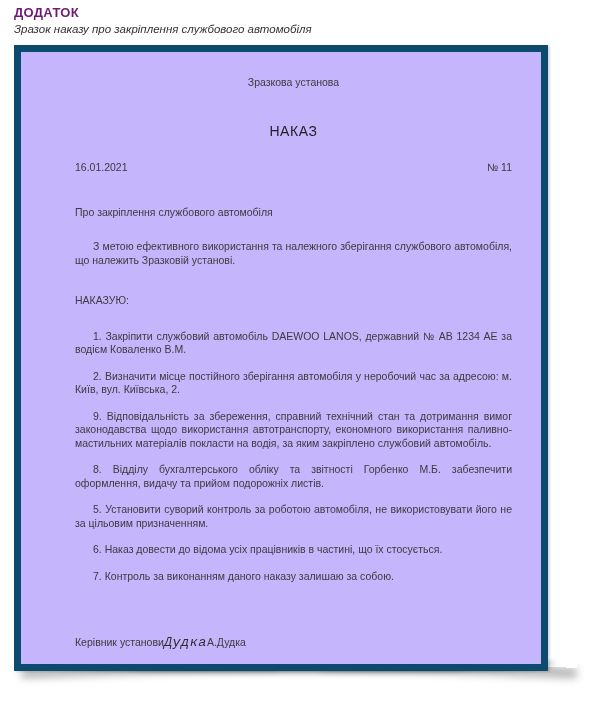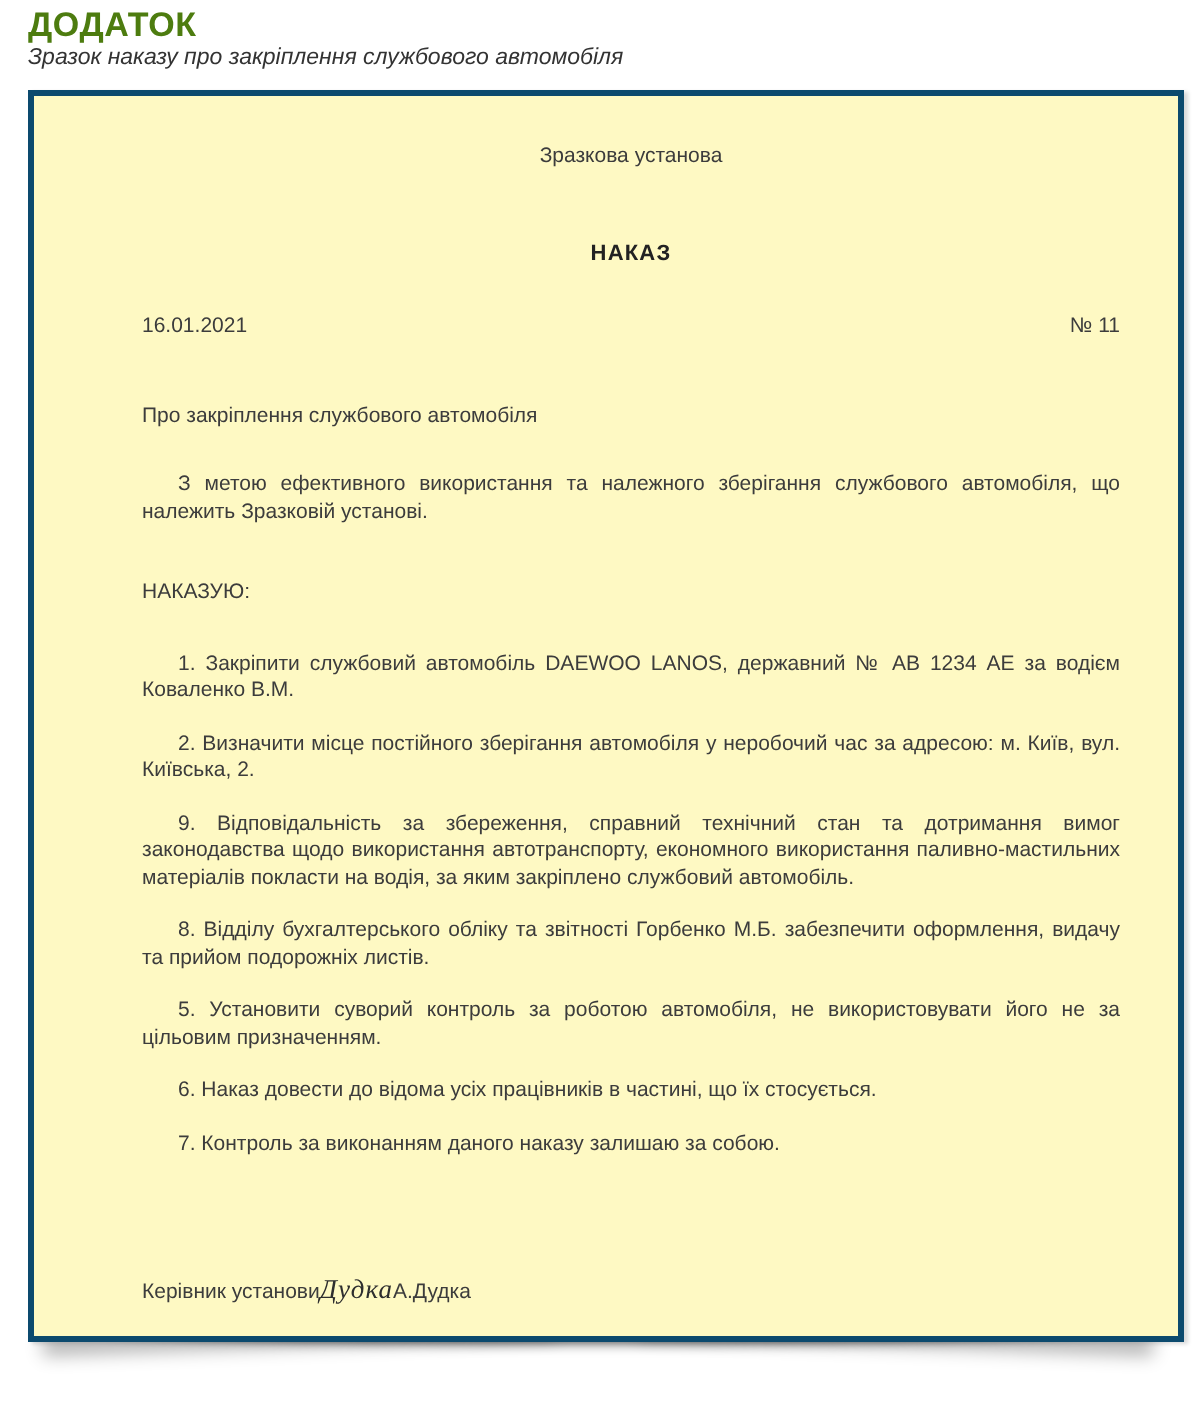--- a/index.html
+++ b/index.html
@@ -8,21 +8,21 @@
     background:#ffffff;
     font-family:"Liberation Sans", sans-serif;
     color:#3c3c3c;
     overflow:hidden;
   }
   .page { position:relative; width:600px; height:706px; }
 
   
   .page-header { padding:5px 14px 0 14px; }
   .page-title {
-    font-size:17px; font-weight:bold; color:#4d7c0f;
+    font-size:13px; font-weight:bold; color:#701a75;
     letter-spacing:.3px; line-height:15px;
   }
   .page-subtitle {
     font-size:11.5px; font-style:italic; color:#333;
     margin-top:3px; line-height:13px;
   }
 
   
   .doc-wrap { position:relative; margin:9px 14px 0 14px; width:570px; height:626px; }
 
@@ -39,42 +39,42 @@
     box-shadow:0 10px 9px rgba(0,0,0,0.30);
   }
   .curl-right {
     position:absolute; right:1px; bottom:7px; width:46%; height:10px;
     transform:rotate(2.2deg);
     box-shadow:0 10px 9px rgba(0,0,0,0.30);
   }
 
   .document {
     position:relative; z-index:1;
-    width:578px; height:626px;
-    background:#fef9c3;
-    border:3px solid #0c4a6e;
+    width:534px; height:626px;
+    background:#c4b5fd;
+    border:7px solid #0c4a6e;
     box-shadow:2px 1px 2px rgba(0,0,0,0.15);
     padding:24px 29px 0 54px;
     font-size:10.5px; line-height:13.5px;
   }
 
   .org-name   { text-align:center; margin-bottom:35px; }
-  .doc-type   { text-align:center; font-weight:bold; letter-spacing:.6px; color:#222; margin-bottom:23px; font-size:11px; }
+  .doc-type   { text-align:center; font-weight:normal; letter-spacing:.6px; color:#222; margin-bottom:23px; font-size:14px; }
   .date-row   { display:flex; justify-content:space-between; margin-bottom:31px; }
   .subject    { margin-bottom:21px; }
   .preamble   { text-align:justify; text-indent:18px; margin-bottom:27px; }
   .order-word { margin-bottom:22px; }
   .order-item { text-align:justify; text-indent:18px; margin-bottom:13px; }
 
   .signature-row {
     position:absolute; left:54px; right:29px; bottom:15px;
     display:flex; justify-content:flex-start; align-items:baseline;
   }
   .sig-script {
-    font-family:Liberation Serif, serif;
+    font-family:Liberation Mono, monospace;
     font-style:italic; font-size:13.5px; color:#2e2e2e;
     letter-spacing:.5px;
   }
 </style>
 </head>
 <body>
 
 <div class="page">
 
   <div class="page-header">

